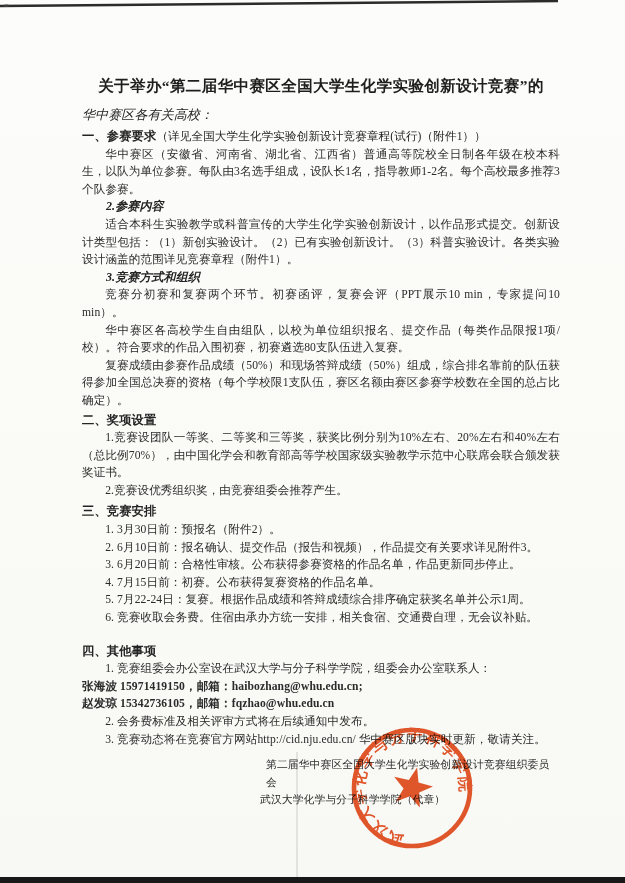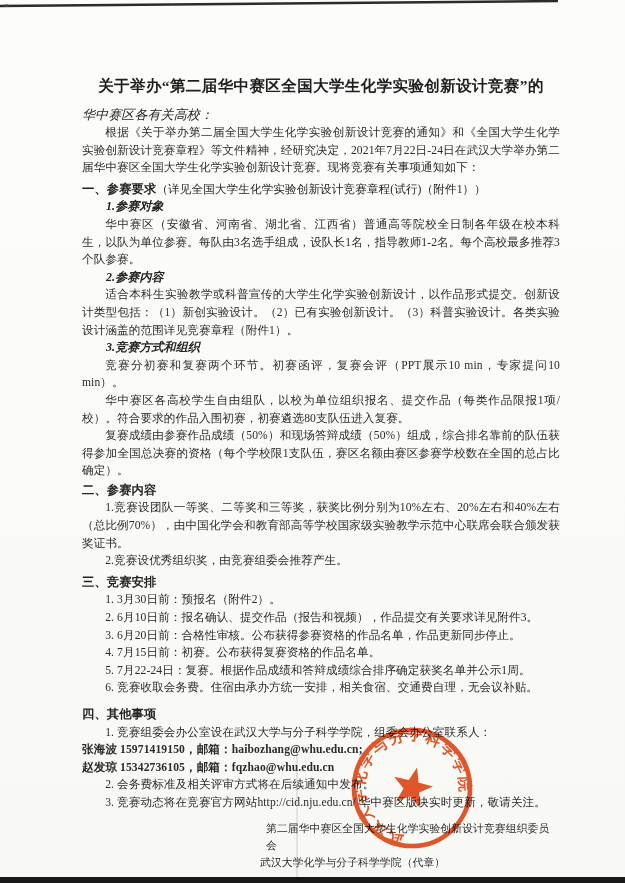--- a/index.html
+++ b/index.html
@@ -20,21 +20,21 @@
 
   .content{
     position:absolute;left:82px;top:74px;width:478px;
     font-size:11.6px;line-height:17.6px;text-align:justify;
     letter-spacing:.1px;
   }
   .title{font-size:15.5px;font-weight:bold;text-align:center;line-height:23px;color:#1e1e1e;letter-spacing:.4px;}
   .salutation{margin-top:9px;font-size:13px;font-weight:normal;font-style:italic;line-height:18px;color:#242424;}
   .para{text-indent:2em;}
   .noindent{text-indent:0;font-weight:bold;}
-  .h-sec{font-weight:bold;font-size:12.3px;color:#242424;margin-top:9px;}
+  .h-sec{font-weight:bold;font-size:12.3px;color:#242424;margin-top:16px;}
   .h-sec.mt2{margin-top:2px;}
   .h-sec.mt4{margin-top:4px;}
   .h-note{font-weight:normal;font-size:11.6px;margin-top:48px;}
   .sub{text-indent:2em;font-weight:bold;font-style:italic;font-size:12px;color:#242424;}
   .signature{margin-top:8px;margin-left:184px;text-align:left;font-size:10.8px;line-height:17.4px;}
   .sig-l2{margin-left:-6px;}
 
   .seal{
     position:absolute;left:344px;top:720px;width:136px;height:136px;
     mix-blend-mode:multiply;opacity:.92;pointer-events:none;
@@ -43,36 +43,34 @@
 </head>
 <body>
 
 <div class="page">
 
   <div class="content">
     <div class="title">关于举办“第二届华中赛区全国大学生化学实验创新设计竞赛”的</div>
 
     <div class="salutation">华中赛区各有关高校：</div>
 
-    <div class="para">根据《关于举办第二届全国大学生化学实验创新设计竞赛的通知》和《全国大学生化学实验创新设计竞赛章程》等文件精神，经研究决定，2021年7月22日-24日在武汉大学举办第二届华中赛区全国大学生化学实验创新设计竞赛。现将竞赛有关事项通知如下：</div>
 
     <div class="h-sec mt4"><span>一、参赛要求</span><span class="h-note">（详见全国大学生化学实验创新设计竞赛章程(试行)（附件1））</span></div>
 
-    <div class="sub">1.参赛对象</div>
     <div class="para">华中赛区（安徽省、河南省、湖北省、江西省）普通高等院校全日制各年级在校本科生，以队为单位参赛。每队由3名选手组成，设队长1名，指导教师1-2名。每个高校最多推荐3个队参赛。</div>
 
     <div class="sub">2.参赛内容</div>
     <div class="para">适合本科生实验教学或科普宣传的大学生化学实验创新设计，以作品形式提交。创新设计类型包括：（1）新创实验设计。（2）已有实验创新设计。（3）科普实验设计。各类实验设计涵盖的范围详见竞赛章程（附件1）。</div>
 
     <div class="sub">3.竞赛方式和组织</div>
     <div class="para">竞赛分初赛和复赛两个环节。初赛函评，复赛会评（PPT展示10 min，专家提问10 min）。</div>
     <div class="para">华中赛区各高校学生自由组队，以校为单位组织报名、提交作品（每类作品限报1项/校）。符合要求的作品入围初赛，初赛遴选80支队伍进入复赛。</div>
     <div class="para">复赛成绩由参赛作品成绩（50%）和现场答辩成绩（50%）组成，综合排名靠前的队伍获得参加全国总决赛的资格（每个学校限1支队伍，赛区名额由赛区参赛学校数在全国的总占比确定）。</div>
 
-    <div class="h-sec mt2">二、参赛内容</div>
+    <div class="h-sec mt2">二、奖项设置</div>
     <div class="para">1.竞赛设团队一等奖、二等奖和三等奖，获奖比例分别为10%左右、20%左右和40%左右（总比例70%），由中国化学会和教育部高等学校国家级实验教学示范中心联席会联合颁发获奖证书。</div>
     <div class="para">2.竞赛设优秀组织奖，由竞赛组委会推荐产生。</div>
 
     <div class="h-sec mt4">三、竞赛安排</div>
     <div class="para">1. 3月30日前：预报名（附件2）。</div>
     <div class="para">2. 6月10日前：报名确认、提交作品（报告和视频），作品提交有关要求详见附件3。</div>
     <div class="para">3. 6月20日前：合格性审核。公布获得参赛资格的作品名单，作品更新同步停止。</div>
     <div class="para">4. 7月15日前：初赛。公布获得复赛资格的作品名单。</div>
     <div class="para">5. 7月22-24日：复赛。根据作品成绩和答辩成绩综合排序确定获奖名单并公示1周。</div>
     <div class="para">6. 竞赛收取会务费。住宿由承办方统一安排，相关食宿、交通费自理，无会议补贴。</div>

